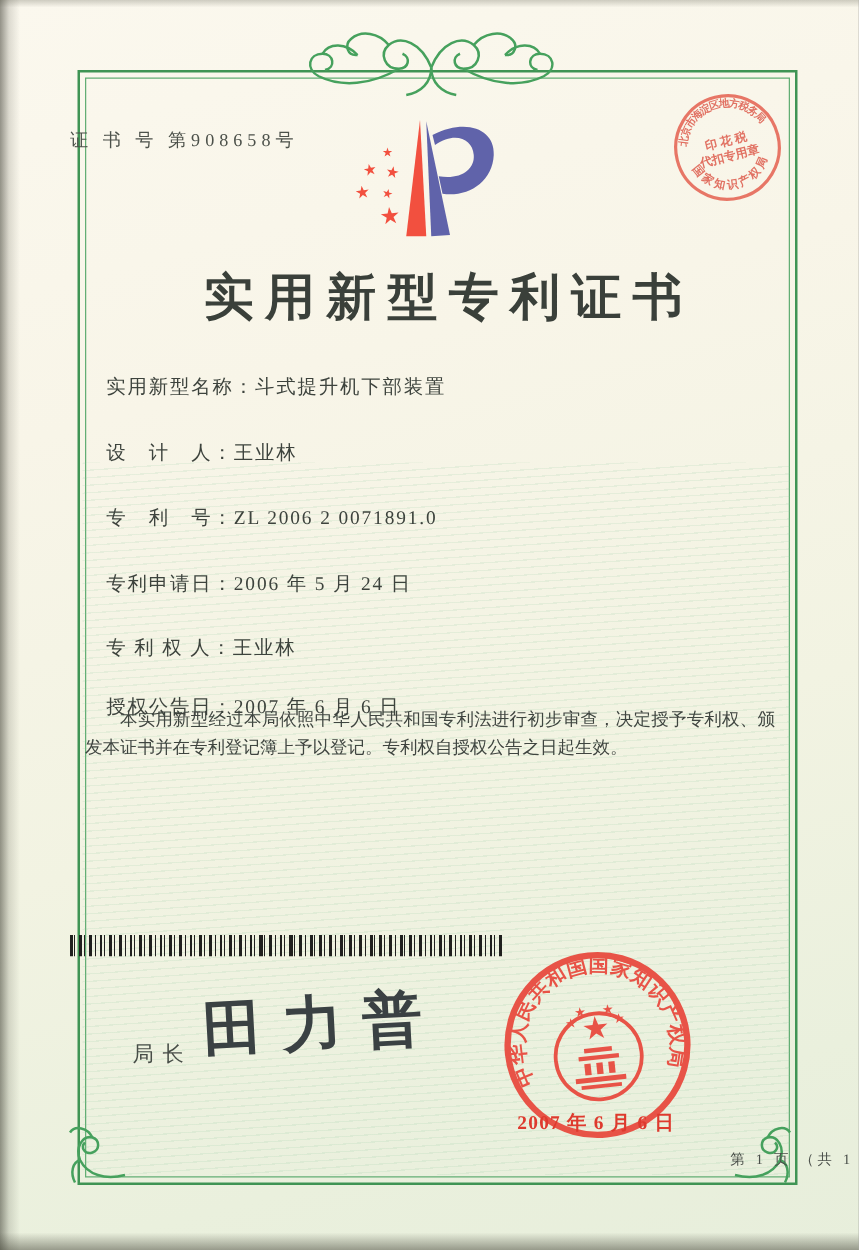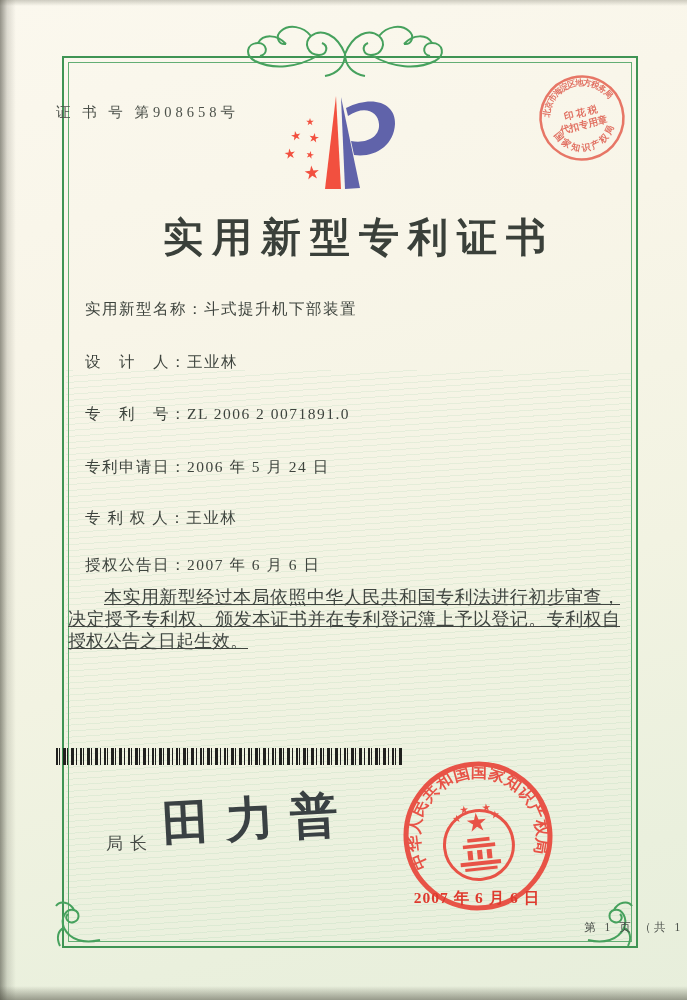--- a/index.html
+++ b/index.html
@@ -26,22 +26,22 @@
     background:repeating-linear-gradient(176deg,rgba(130,195,150,.14) 0 1px,rgba(130,195,150,0) 1px 6px);}
   .ornament{position:absolute;}
   .cert-no{position:absolute;left:56px;top:103px;font-size:14.5px;letter-spacing:4px;color:#4c514a;}
   .logo{position:absolute;left:278px;top:92px;}
   .tax-stamp{position:absolute;left:537px;top:73px;transform:rotate(-14deg);}
   .title{position:absolute;left:0;top:210px;width:100%;text-align:center;
     font-family:Liberation Sans, sans-serif;
     font-size:40px;font-weight:bold;letter-spacing:9px;color:#3a403a;}
   .field{position:absolute;left:85px;font-size:15.5px;letter-spacing:1.5px;color:#3d433d;white-space:nowrap;}
   .f0{top:299px}.f1{top:352px}.f2{top:404px}.f3{top:457px}.f4{top:508px}.f5{top:555px}
-  .body-text{position:absolute;left:68px;top:586px;width:552px;font-size:18px;
-    line-height:22px;text-align:justify;color:#3f4540;text-decoration:underline;}
+  .body-text{position:absolute;left:68px;top:566px;width:552px;font-size:14px;
+    line-height:22px;text-align:justify;color:#3f4540;}
   .body-text p{margin:0;text-indent:2em;}
   .barcode{position:absolute;left:56px;top:748px;width:346px;height:17px;
     background:repeating-linear-gradient(90deg,
       #20201e 0 2px,rgba(0,0,0,0) 2px 3px,
       #20201e 3px 4px,rgba(0,0,0,0) 4px 7px,
       #20201e 7px 10px,rgba(0,0,0,0) 10px 11px,
       #20201e 11px 12px,rgba(0,0,0,0) 12px 15px,
       #20201e 15px 18px,rgba(0,0,0,0) 18px 20px,
       #20201e 20px 21px,rgba(0,0,0,0) 21px 24px);}
   .sig-title{position:absolute;left:106px;top:832px;font-size:17px;letter-spacing:7px;color:#474d47;}

